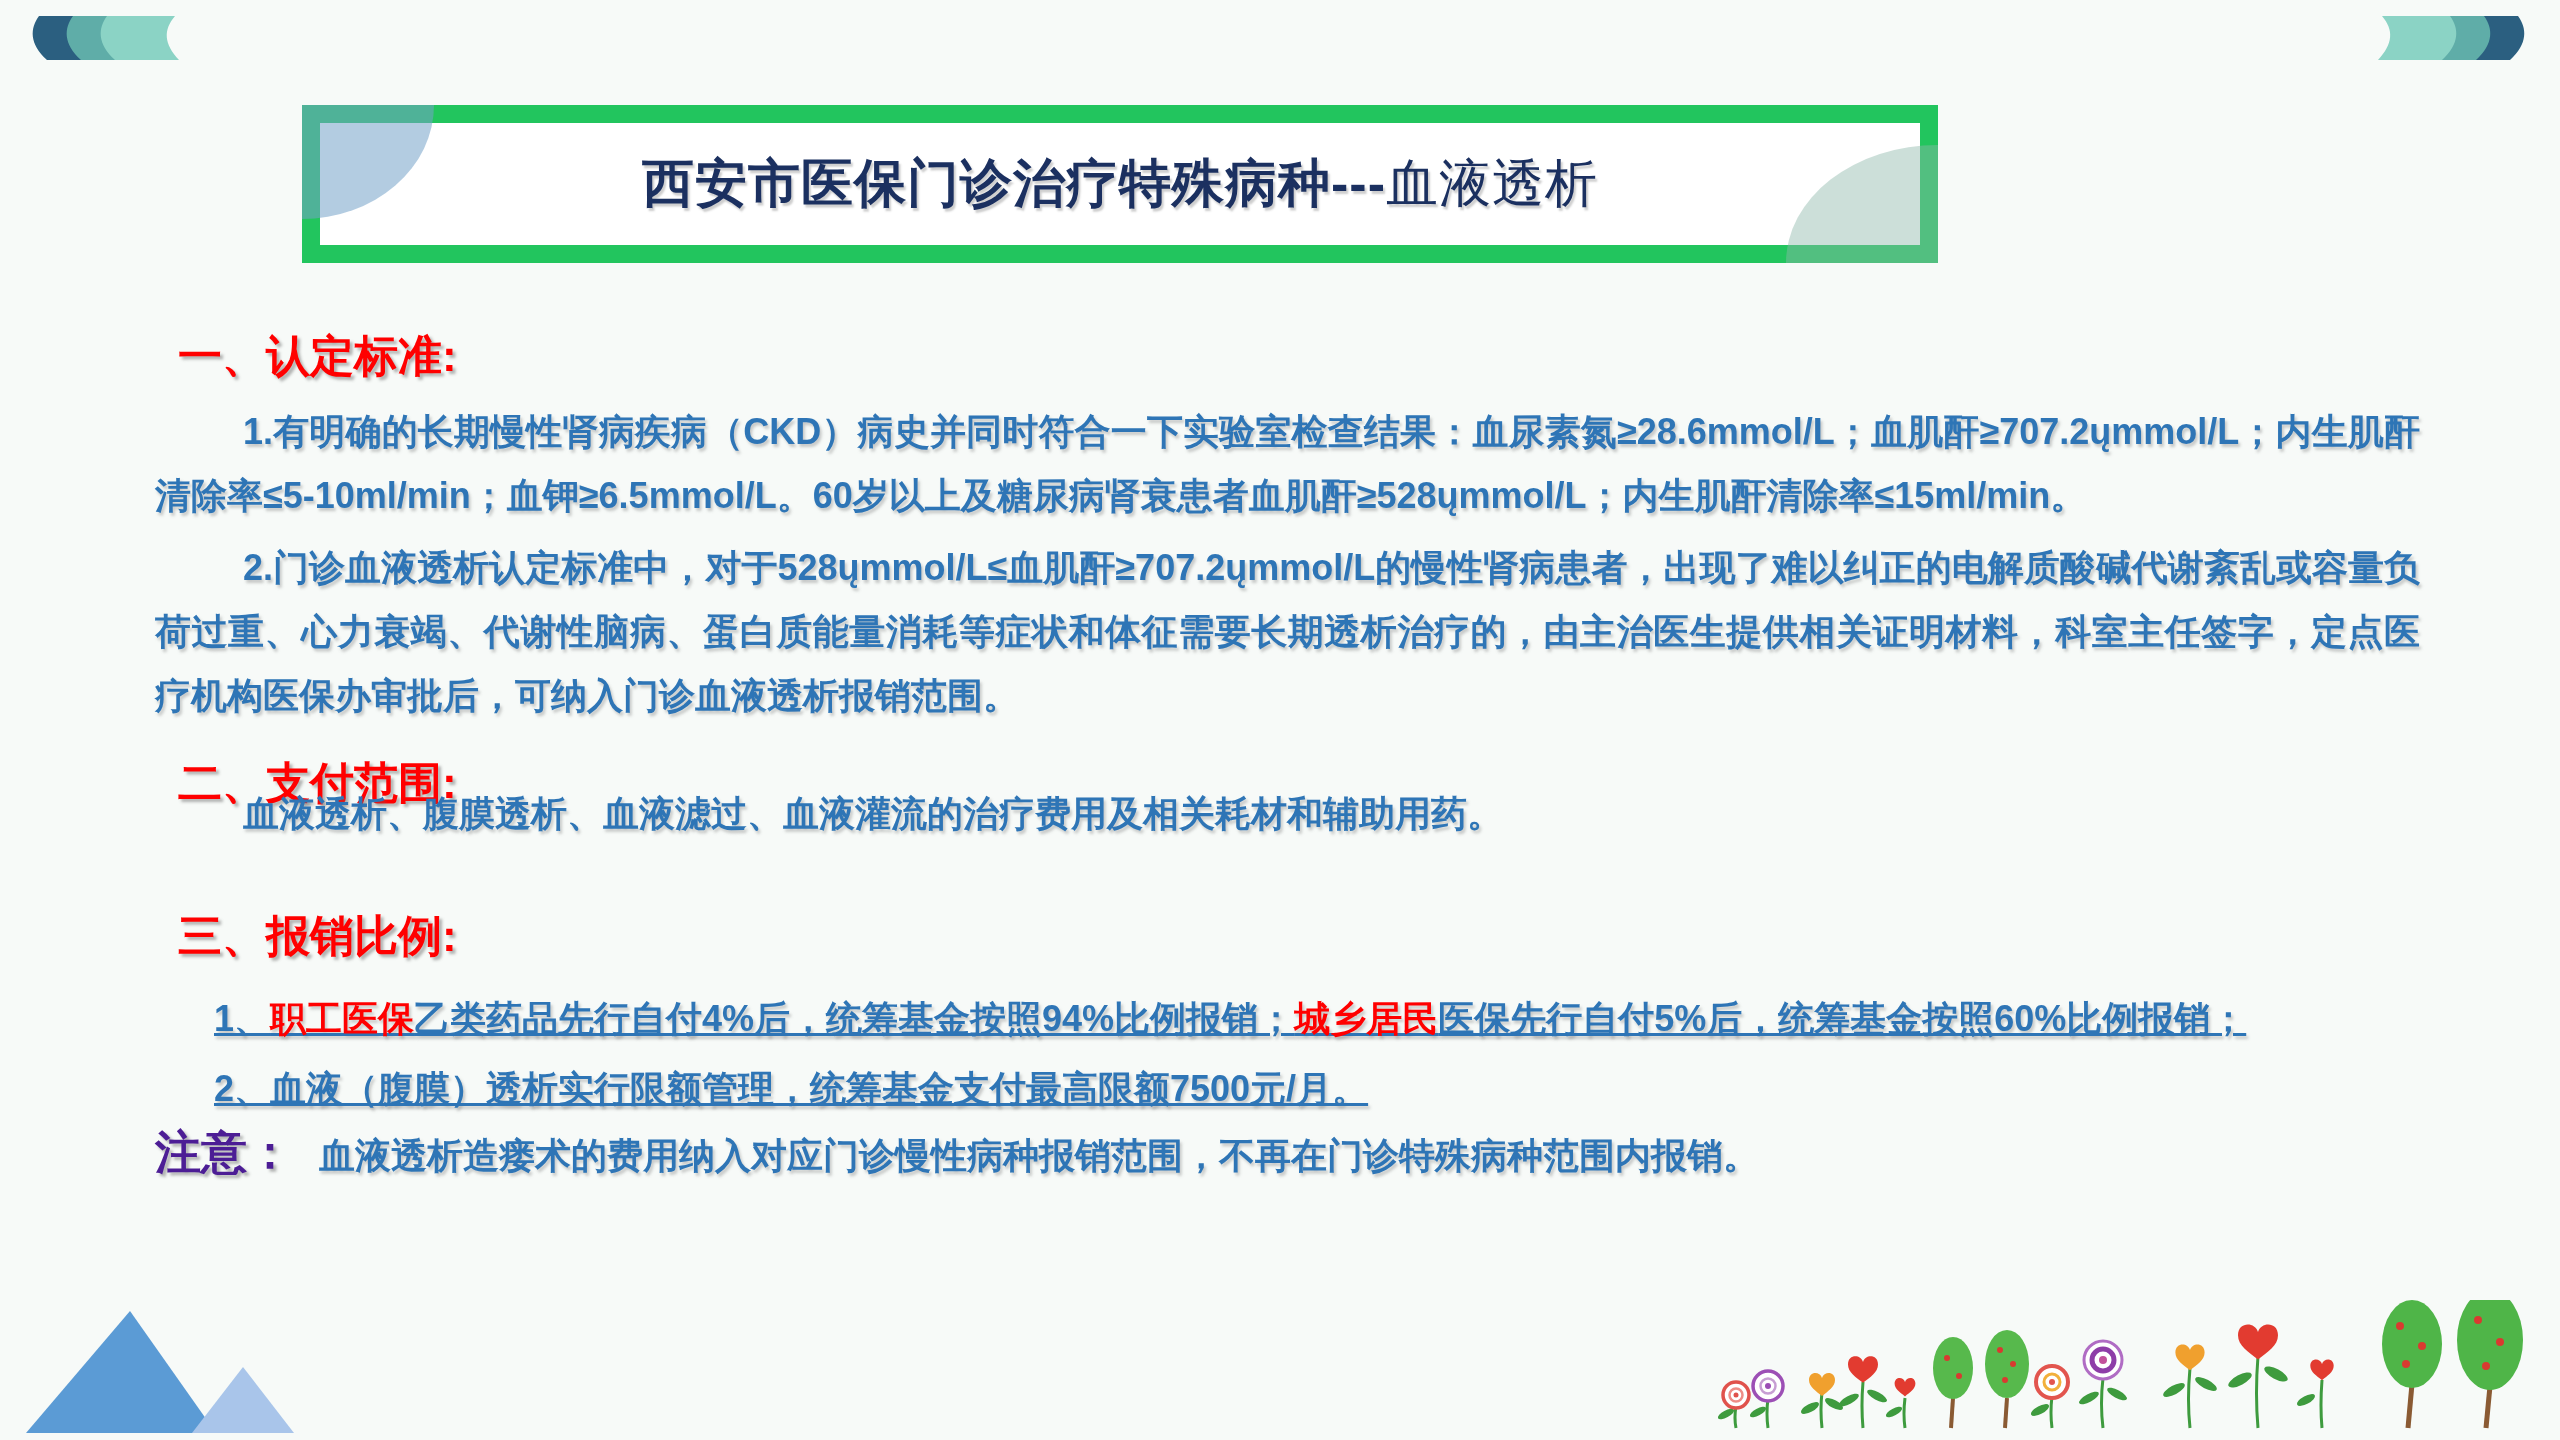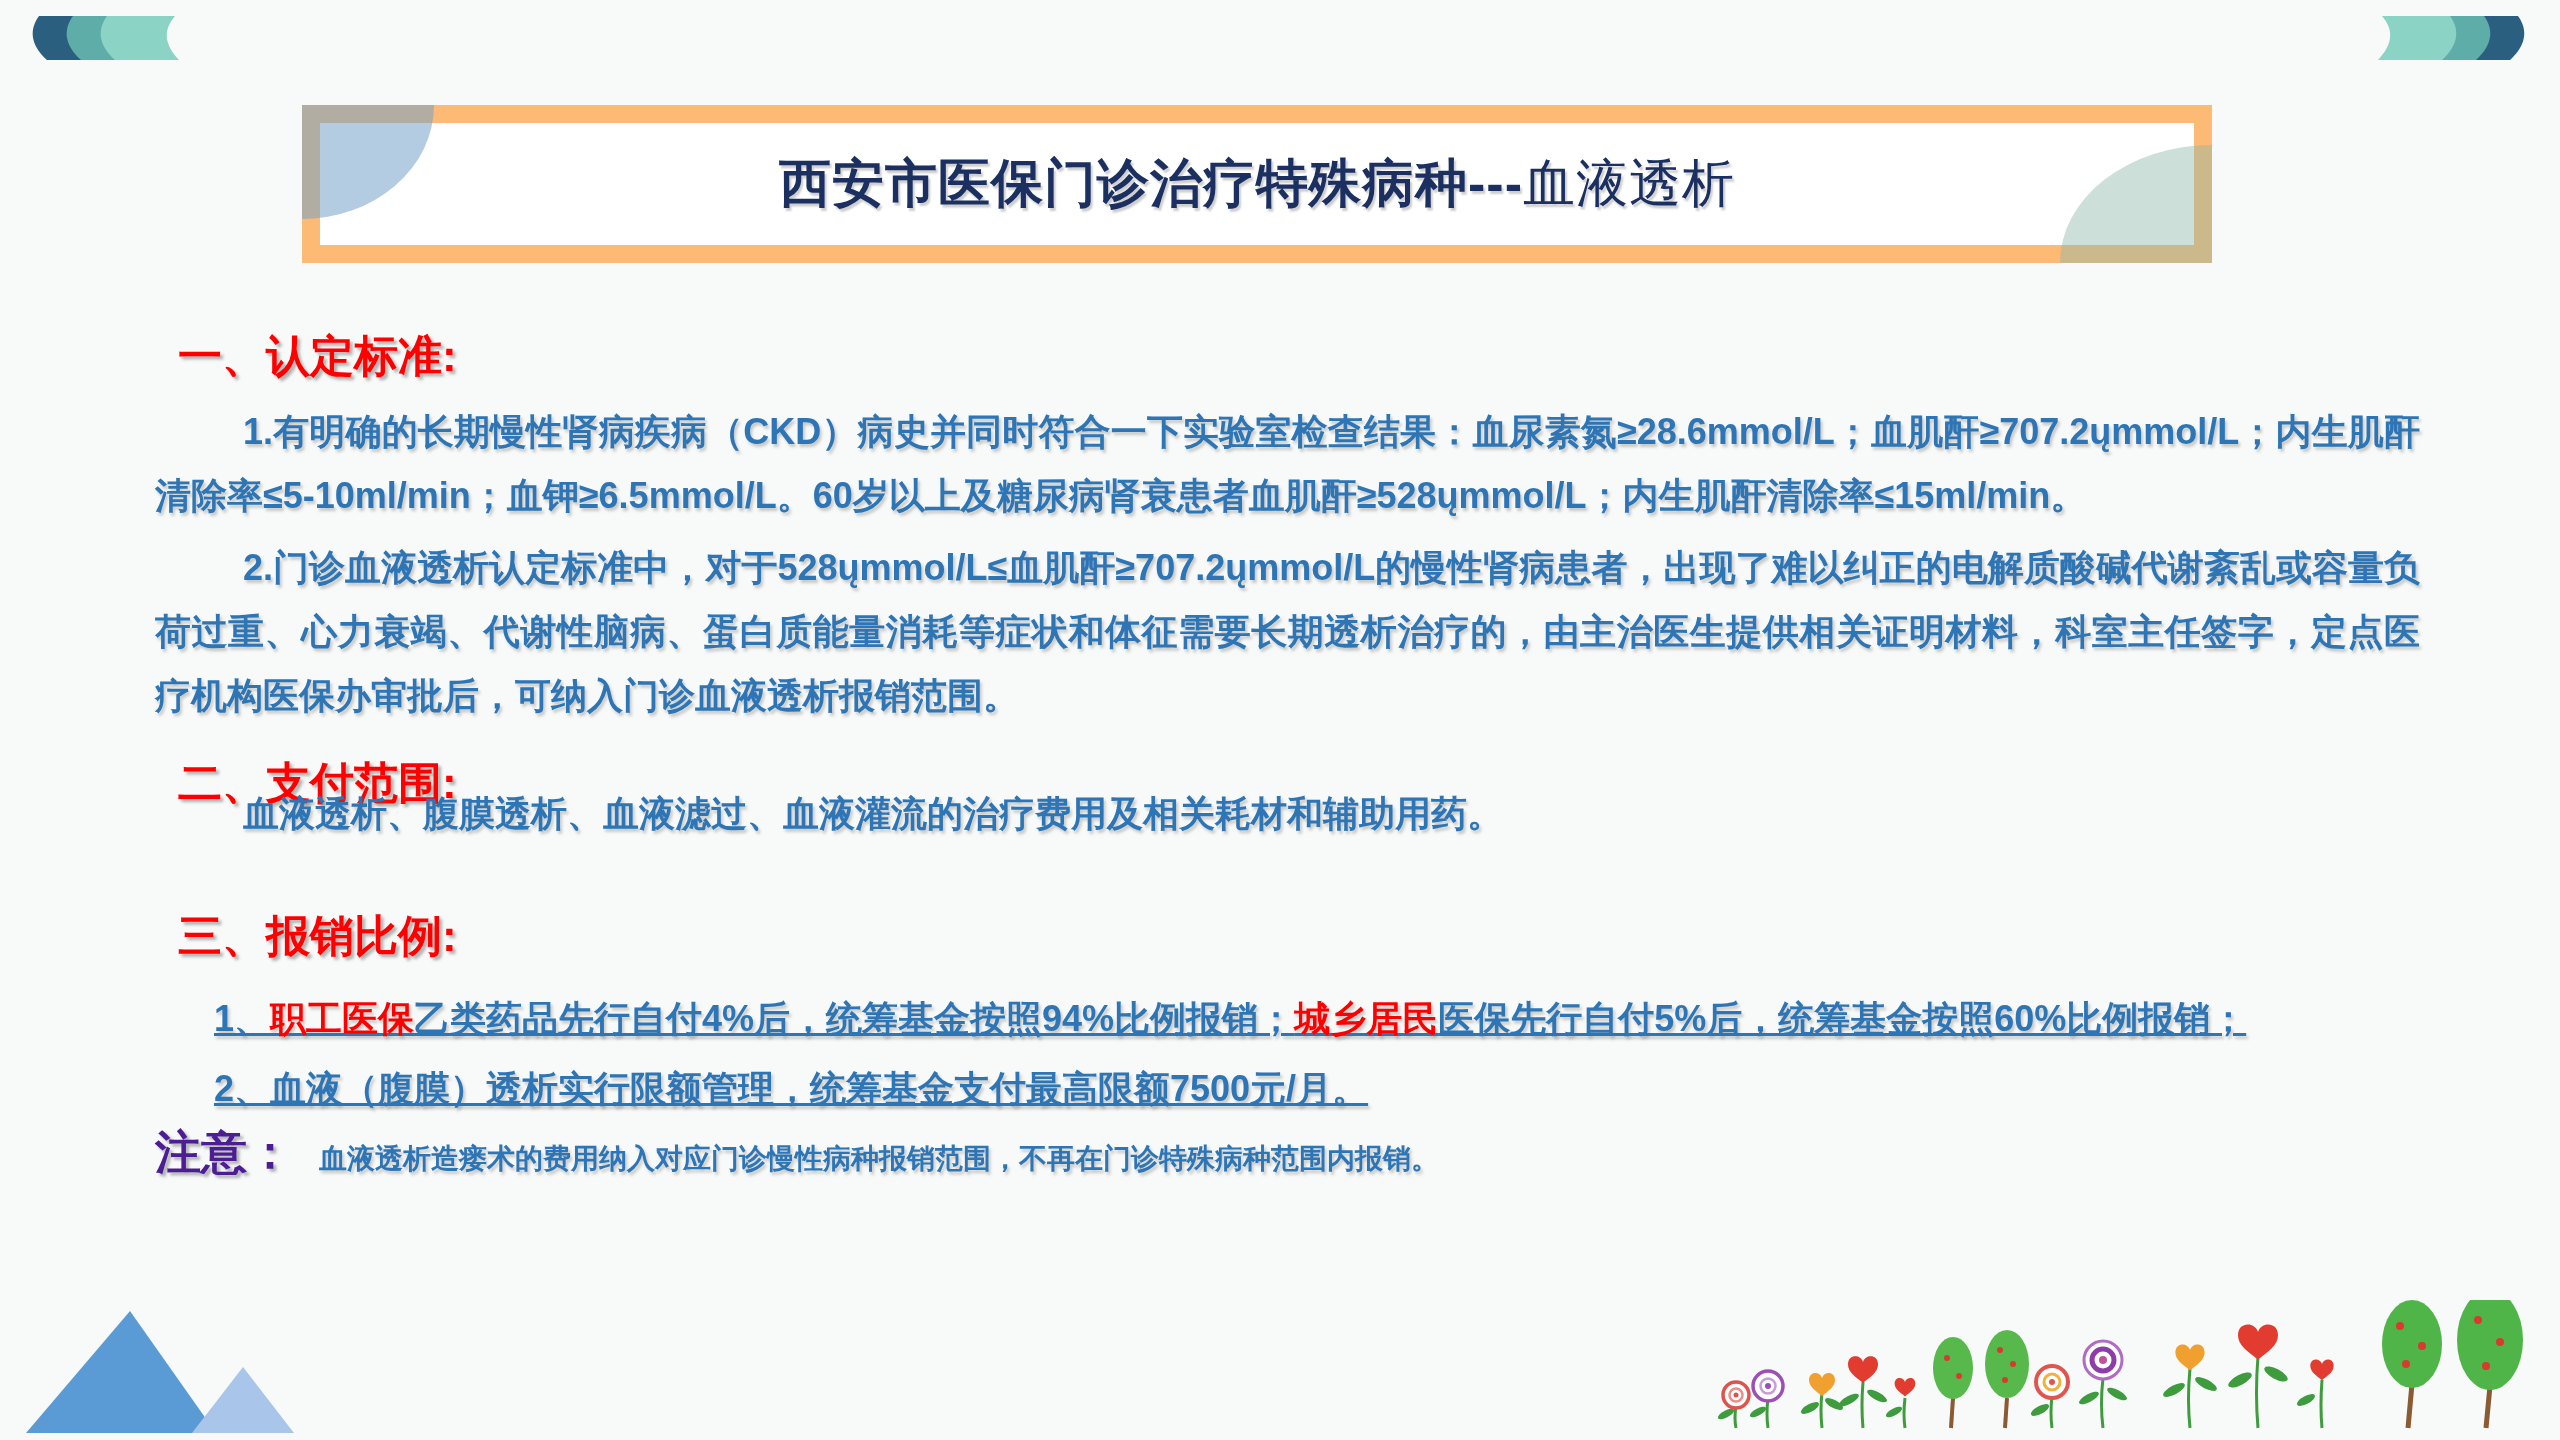--- a/index.html
+++ b/index.html
@@ -11,22 +11,22 @@
   }
   .slide{position:relative;width:2560px;height:1440px;background:#F7FAF8;overflow:hidden;}
 
   
   .swoosh{position:absolute;top:16px;}
   .swoosh.left{left:25px;}
   .swoosh.right{right:28px;transform:scaleX(-1);}
 
   
   .title-frame{
-    position:absolute;left:302px;top:105px;width:1910px;height:158px;
-    background:#fdba74;box-sizing:border-box;
+    position:absolute;left:302px;top:105px;width:1636px;height:158px;
+    background:#22c55e;box-sizing:border-box;
   }
   .title-inner{
     position:absolute;left:18px;top:18px;right:18px;bottom:18px;
     background:#FFFFFF;
   }
   .q-tl{
     position:absolute;left:0;top:0;width:132px;height:114px;
     background:rgba(116,163,200,0.55);
     border-bottom-right-radius:100%;
   }
@@ -66,21 +66,21 @@
   .seg-blue{color:#2E75B6;}
 
   .note-row{
     position:absolute;left:155px;top:1122px;width:2300px;
     display:flex;align-items:baseline;white-space:nowrap;
   }
   .note-label{
     font-size:46px;font-weight:700;color:#4c1d95;
     text-shadow:3px 3px 3px rgba(90,90,90,0.45);
   }
-  .note-text{margin-left:26px;font-size:28px;}
+  .note-text{margin-left:26px;font-size:36px;}
 
   
   .mountains{position:absolute;left:20px;top:1305px;}
   .plants{position:absolute;left:1700px;top:1300px;}
 </style>
 </head>
 <body>
 
 <div class="slide">
 

